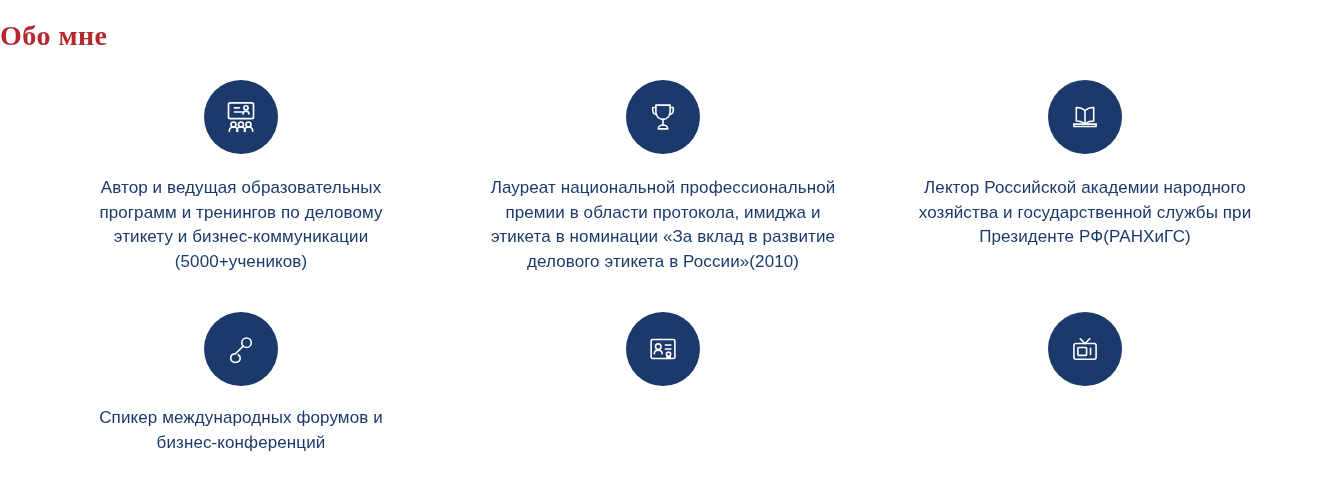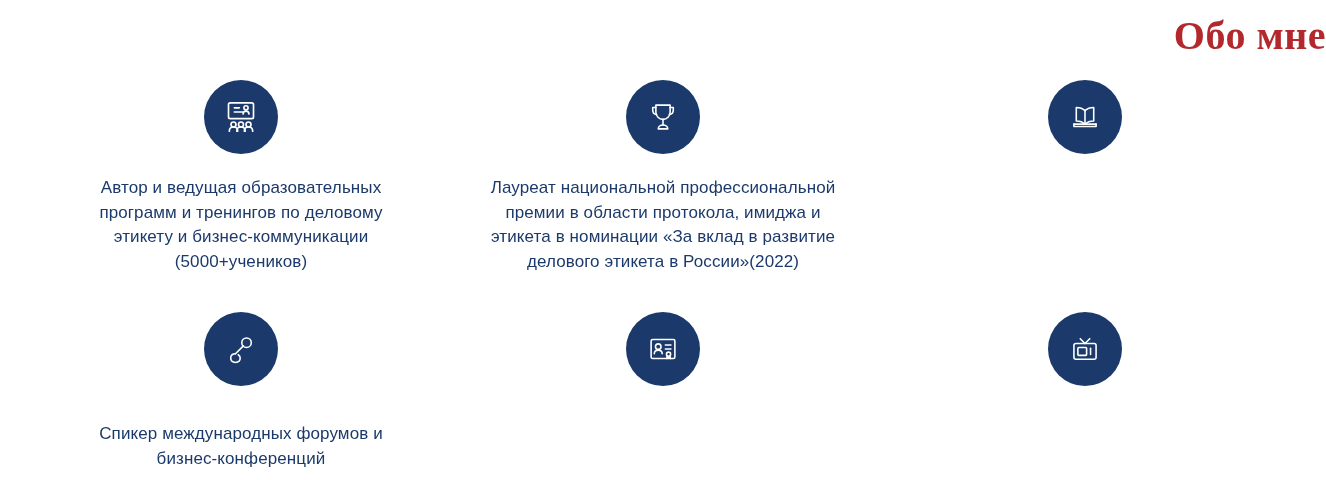--- a/index.html
+++ b/index.html
@@ -13,24 +13,24 @@
     font-family: "Liberation Sans", sans-serif;
     color: #1b3a6b;
     overflow: hidden;
   }
   .page {
     position: relative;
     width: 1326px;
     height: 480px;
   }
   .page-title {
-    text-align: right;
+    text-align: left;
     font-family: "Liberation Serif", serif;
     font-weight: bold;
-    font-size: 40px;
+    font-size: 28px;
     color: #b3282d;
     letter-spacing: 0.5px;
     margin: 0;
     padding-top: 10px;
     height: 52px;
     line-height: 52px;
   }
   .grid {
     display: grid;
     grid-template-columns: repeat(3, 1fr);
@@ -62,21 +62,21 @@
     margin-top: 22px;
     text-align: center;
     font-size: 17px;
     line-height: 1.45;
     font-weight: 500;
     color: #1b3a6b;
     max-width: 360px;
     letter-spacing: 0.1px;
   }
   .row2 .cell-text {
-    margin-top: 36px;
+    margin-top: 20px;
   }
   .cell-c1 .cell-text { max-width: 330px; }
   .cell-c2 .cell-text { max-width: 345px; }
   .cell-c3 .cell-text { max-width: 370px; }
 </style>
 </head>
 <body>
 
 <div class="page">
 
@@ -106,32 +106,33 @@
     <div class="cell cell-c2">
       <div class="icon-circle">
         <svg width="38" height="38" viewBox="0 0 48 48" fill="none" stroke="#ffffff" stroke-width="2" stroke-linecap="round" stroke-linejoin="round">
           <path d="M15 9h18v9a9 9 0 0 1-18 0z"></path>
           <path d="M15 12h-4v3a6 6 0 0 0 5 5.9"></path>
           <path d="M33 12h4v3a6 6 0 0 1-5 5.9"></path>
           <line x1="24" y1="27" x2="24" y2="34"></line>
           <path d="M18 39c0-3 2.7-5 6-5s6 2 6 5z"></path>
         </svg>
       </div>
-      <div class="cell-text">Лауреат национальной профессиональной премии в области протокола, имиджа и этикета в номинации «За вклад в развитие делового этикета в России»(2022)</div>
+      <div class="cell-text">Лауреат национальной профессиональной премии в области протокола, имиджа и этикета в номинации «За вклад в развитие делового этикета в России»(2010)</div>
     </div>
 
     <div class="cell cell-c3">
       <div class="icon-circle">
         <svg width="38" height="38" viewBox="0 0 48 48" fill="none" stroke="#ffffff" stroke-width="2" stroke-linecap="round" stroke-linejoin="round">
           <path d="M24 16c-3-3-7-4-11-4v17c4 0 8 1 11 4 3-3 7-4 11-4V12c-4 0-8 1-11 4z"></path>
           <line x1="24" y1="16" x2="24" y2="33"></line>
           <path d="M10 33h28"></path>
           <path d="M10 33v3h28v-3"></path>
         </svg>
       </div>
+      <div class="cell-text">Лектор Российской академии народного хозяйства и государственной службы при Президенте РФ(РАНХиГС)</div>
     </div>
 
     <div class="cell cell-c1 row2">
       <div class="icon-circle">
         <svg width="38" height="38" viewBox="0 0 48 48" fill="none" stroke="#ffffff" stroke-width="2" stroke-linecap="round" stroke-linejoin="round">
           <circle cx="31" cy="16" r="6"></circle>
           <path d="M27 20 17 30"></path>
           <path d="M17 30c-4 0-6 2.5-6 5.5S13 41 17 41s6-2.5 6-5.5c0-2-1-3.4-2.5-4.3"></path>
         </svg>
       </div>

